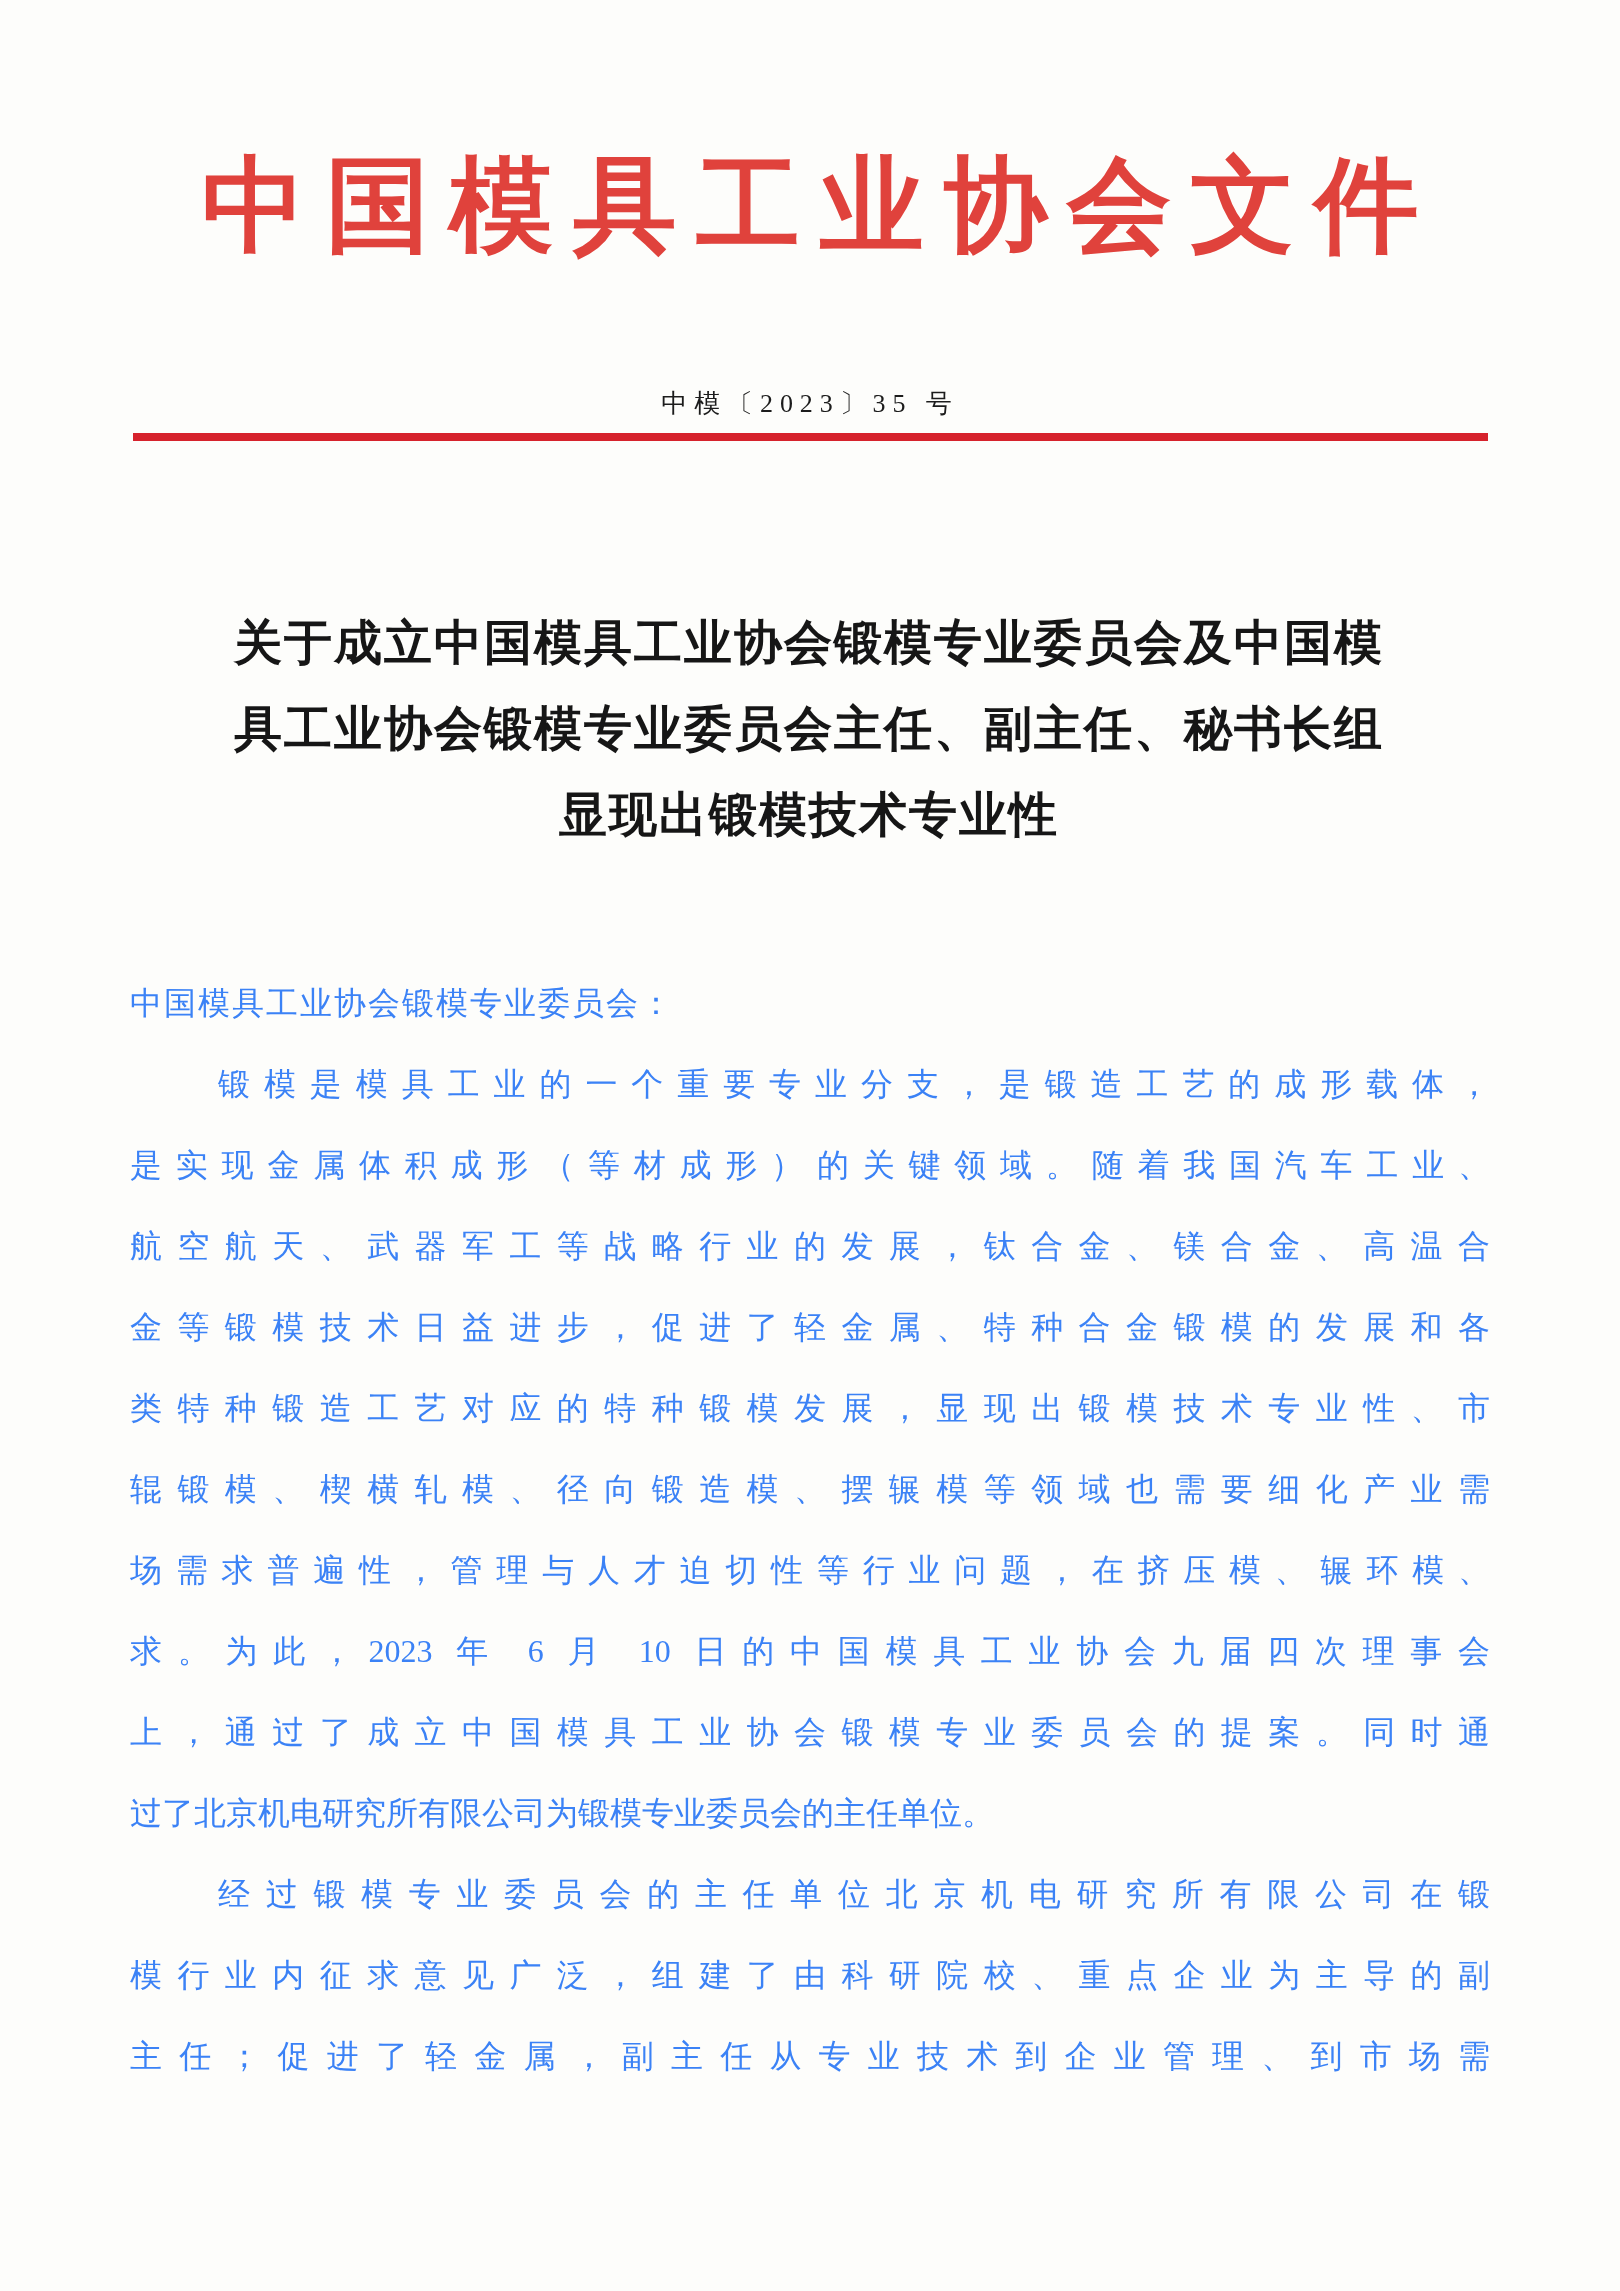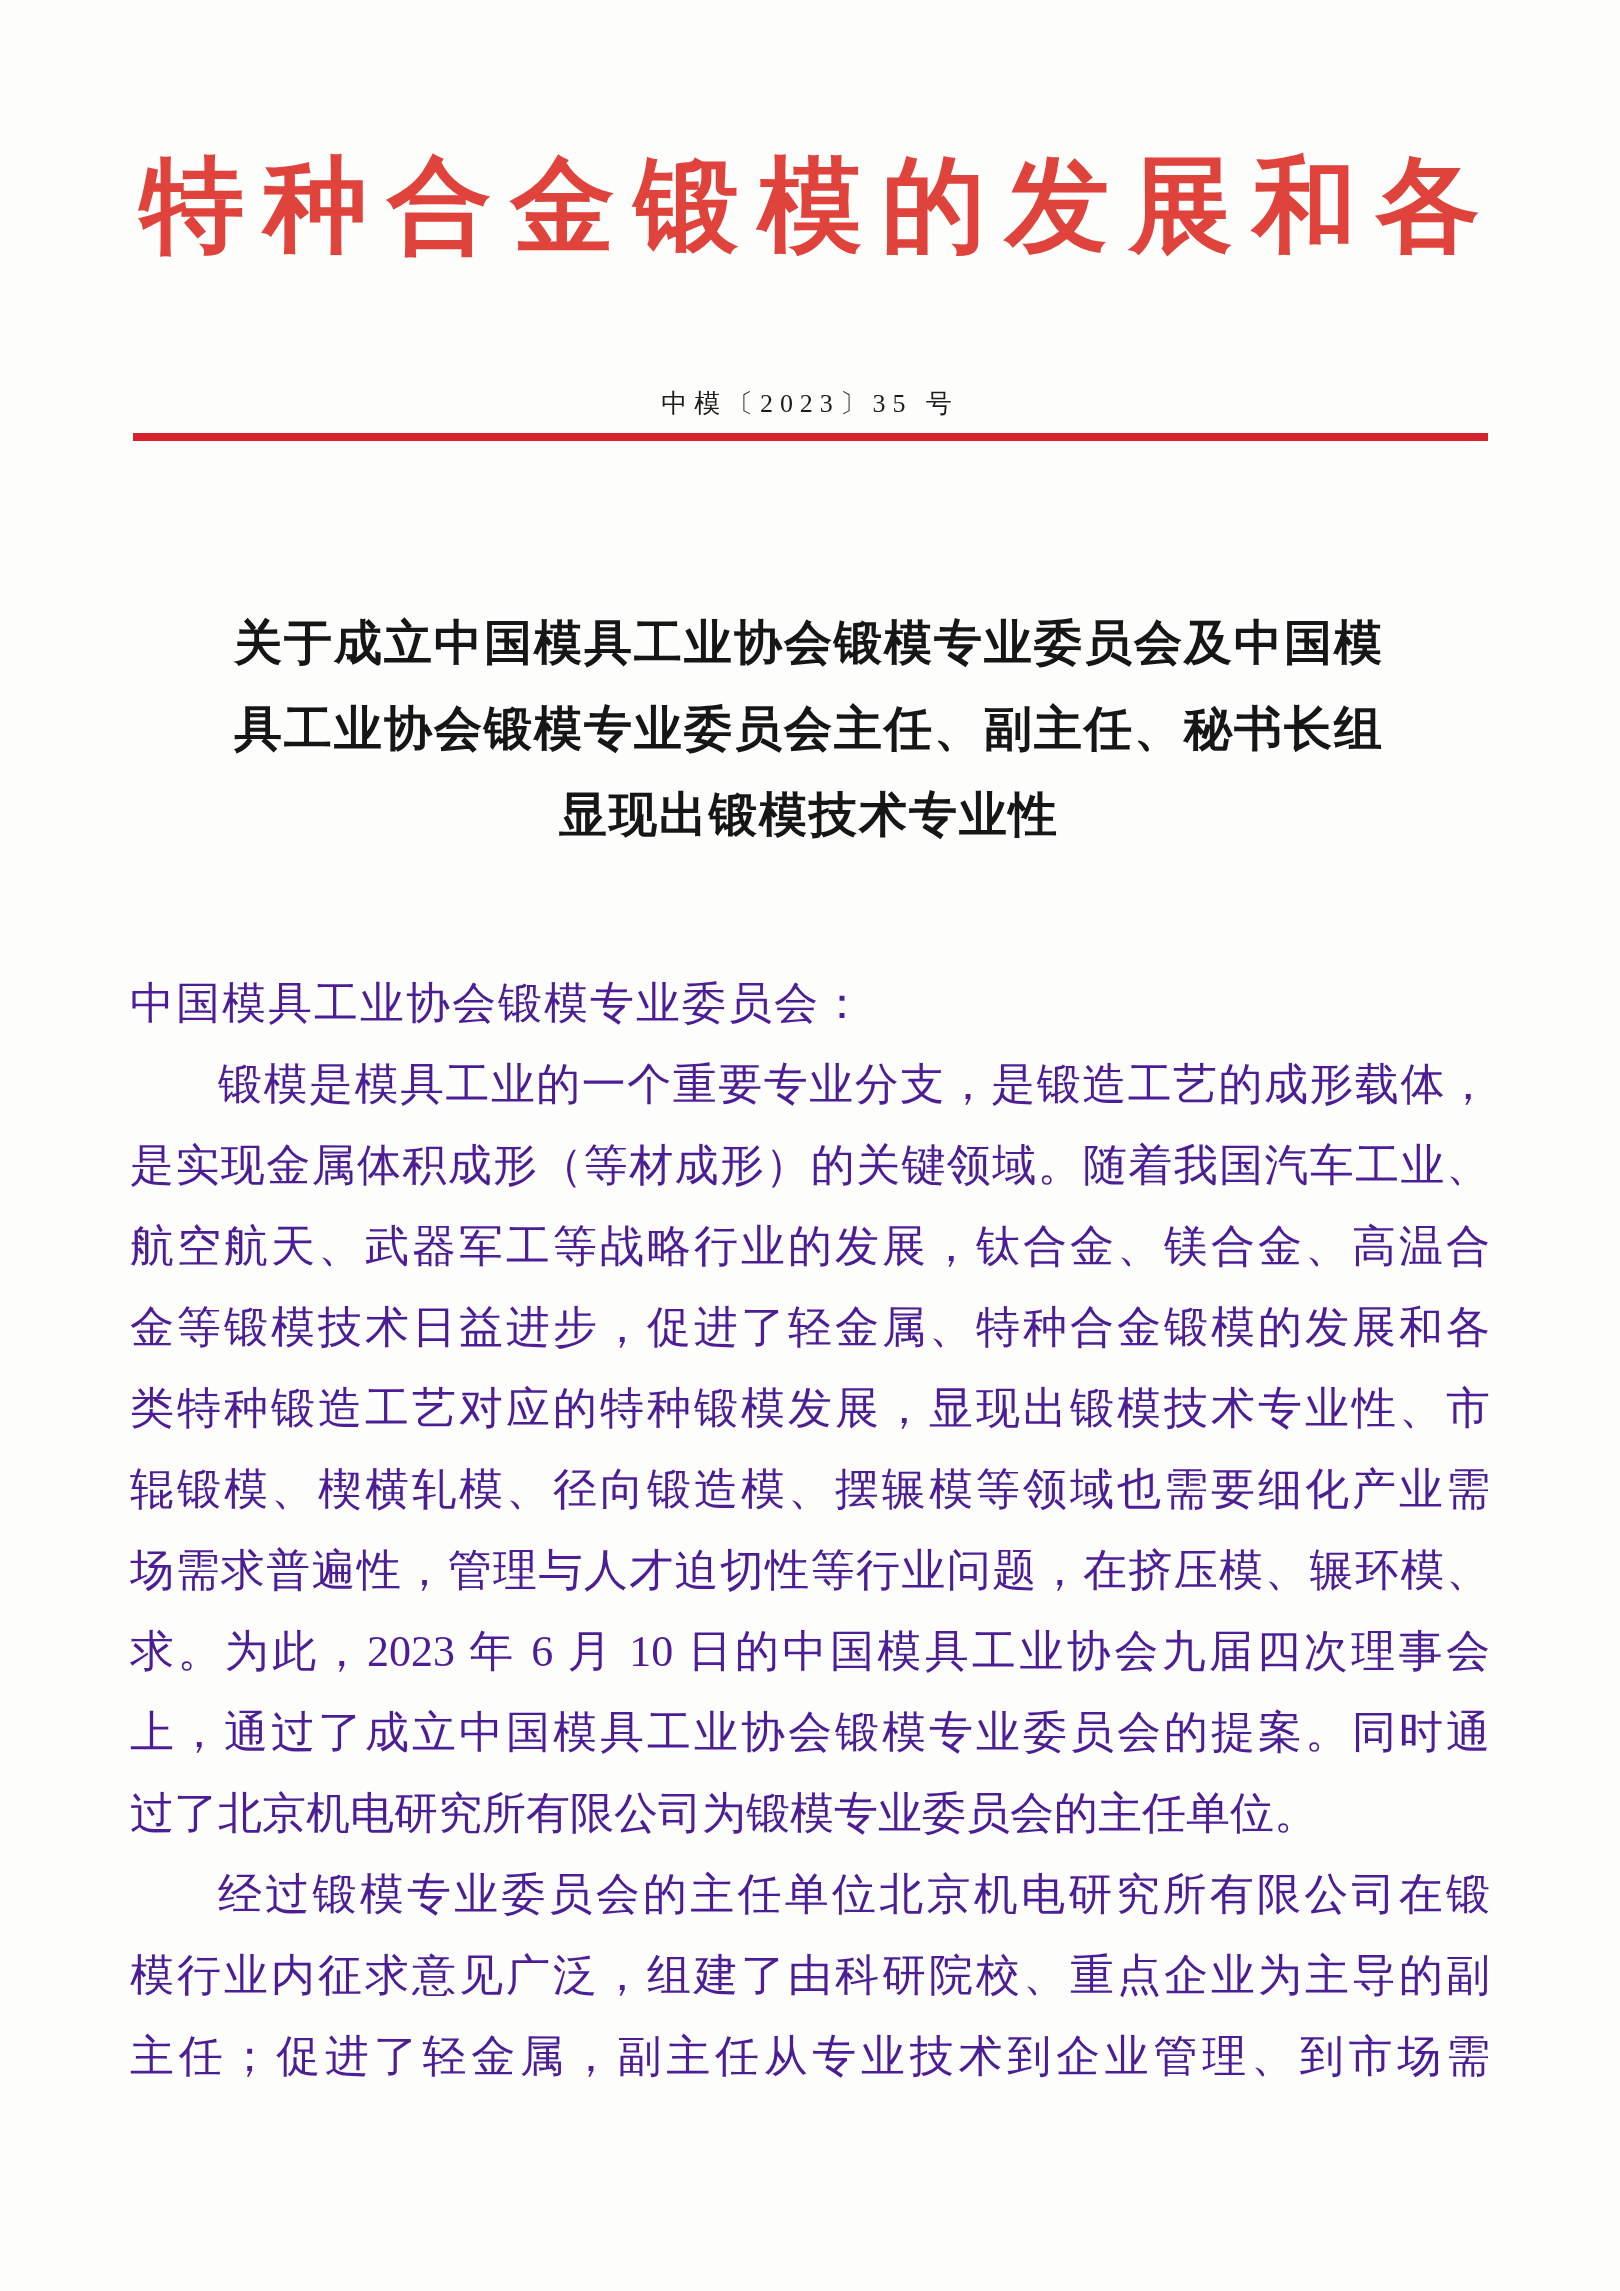--- a/index.html
+++ b/index.html
@@ -44,22 +44,22 @@
     font-size:48px;
     color:#161616;
     letter-spacing:2px;
   }
   .doc-title .tline{
     line-height:86px;
     white-space:nowrap;
   }
   .body-block{
     position:absolute;top:963px;left:130px;width:1360px;
-    font-size:44px;
-    color:#4c1d95;
+    font-size:32px;
+    color:#3b82f6;
   }
   .bline{
     line-height:81px;
     text-align:justify;
     text-align-last:justify;
     text-justify:inter-character;
     height:81px;
     overflow:hidden;
   }
   .bline.endp{
@@ -73,21 +73,21 @@
     height:81px;
     text-align:left;
     letter-spacing:2px;
   }
 </style>
 </head>
 <body>
 
 <div class="page">
 
-  <div class="header-title">特种合金锻模的发展和各</div>
+  <div class="header-title">中国模具工业协会文件</div>
 
   <div class="doc-number">中模〔2023〕35 号</div>
 
   <div class="red-rule"></div>
 
   <div class="doc-title">
     <div class="tline">关于成立中国模具工业协会锻模专业委员会及中国模</div>
     <div class="tline">具工业协会锻模专业委员会主任、副主任、秘书长组</div>
     <div class="tline">显现出锻模技术专业性</div>
   </div>

